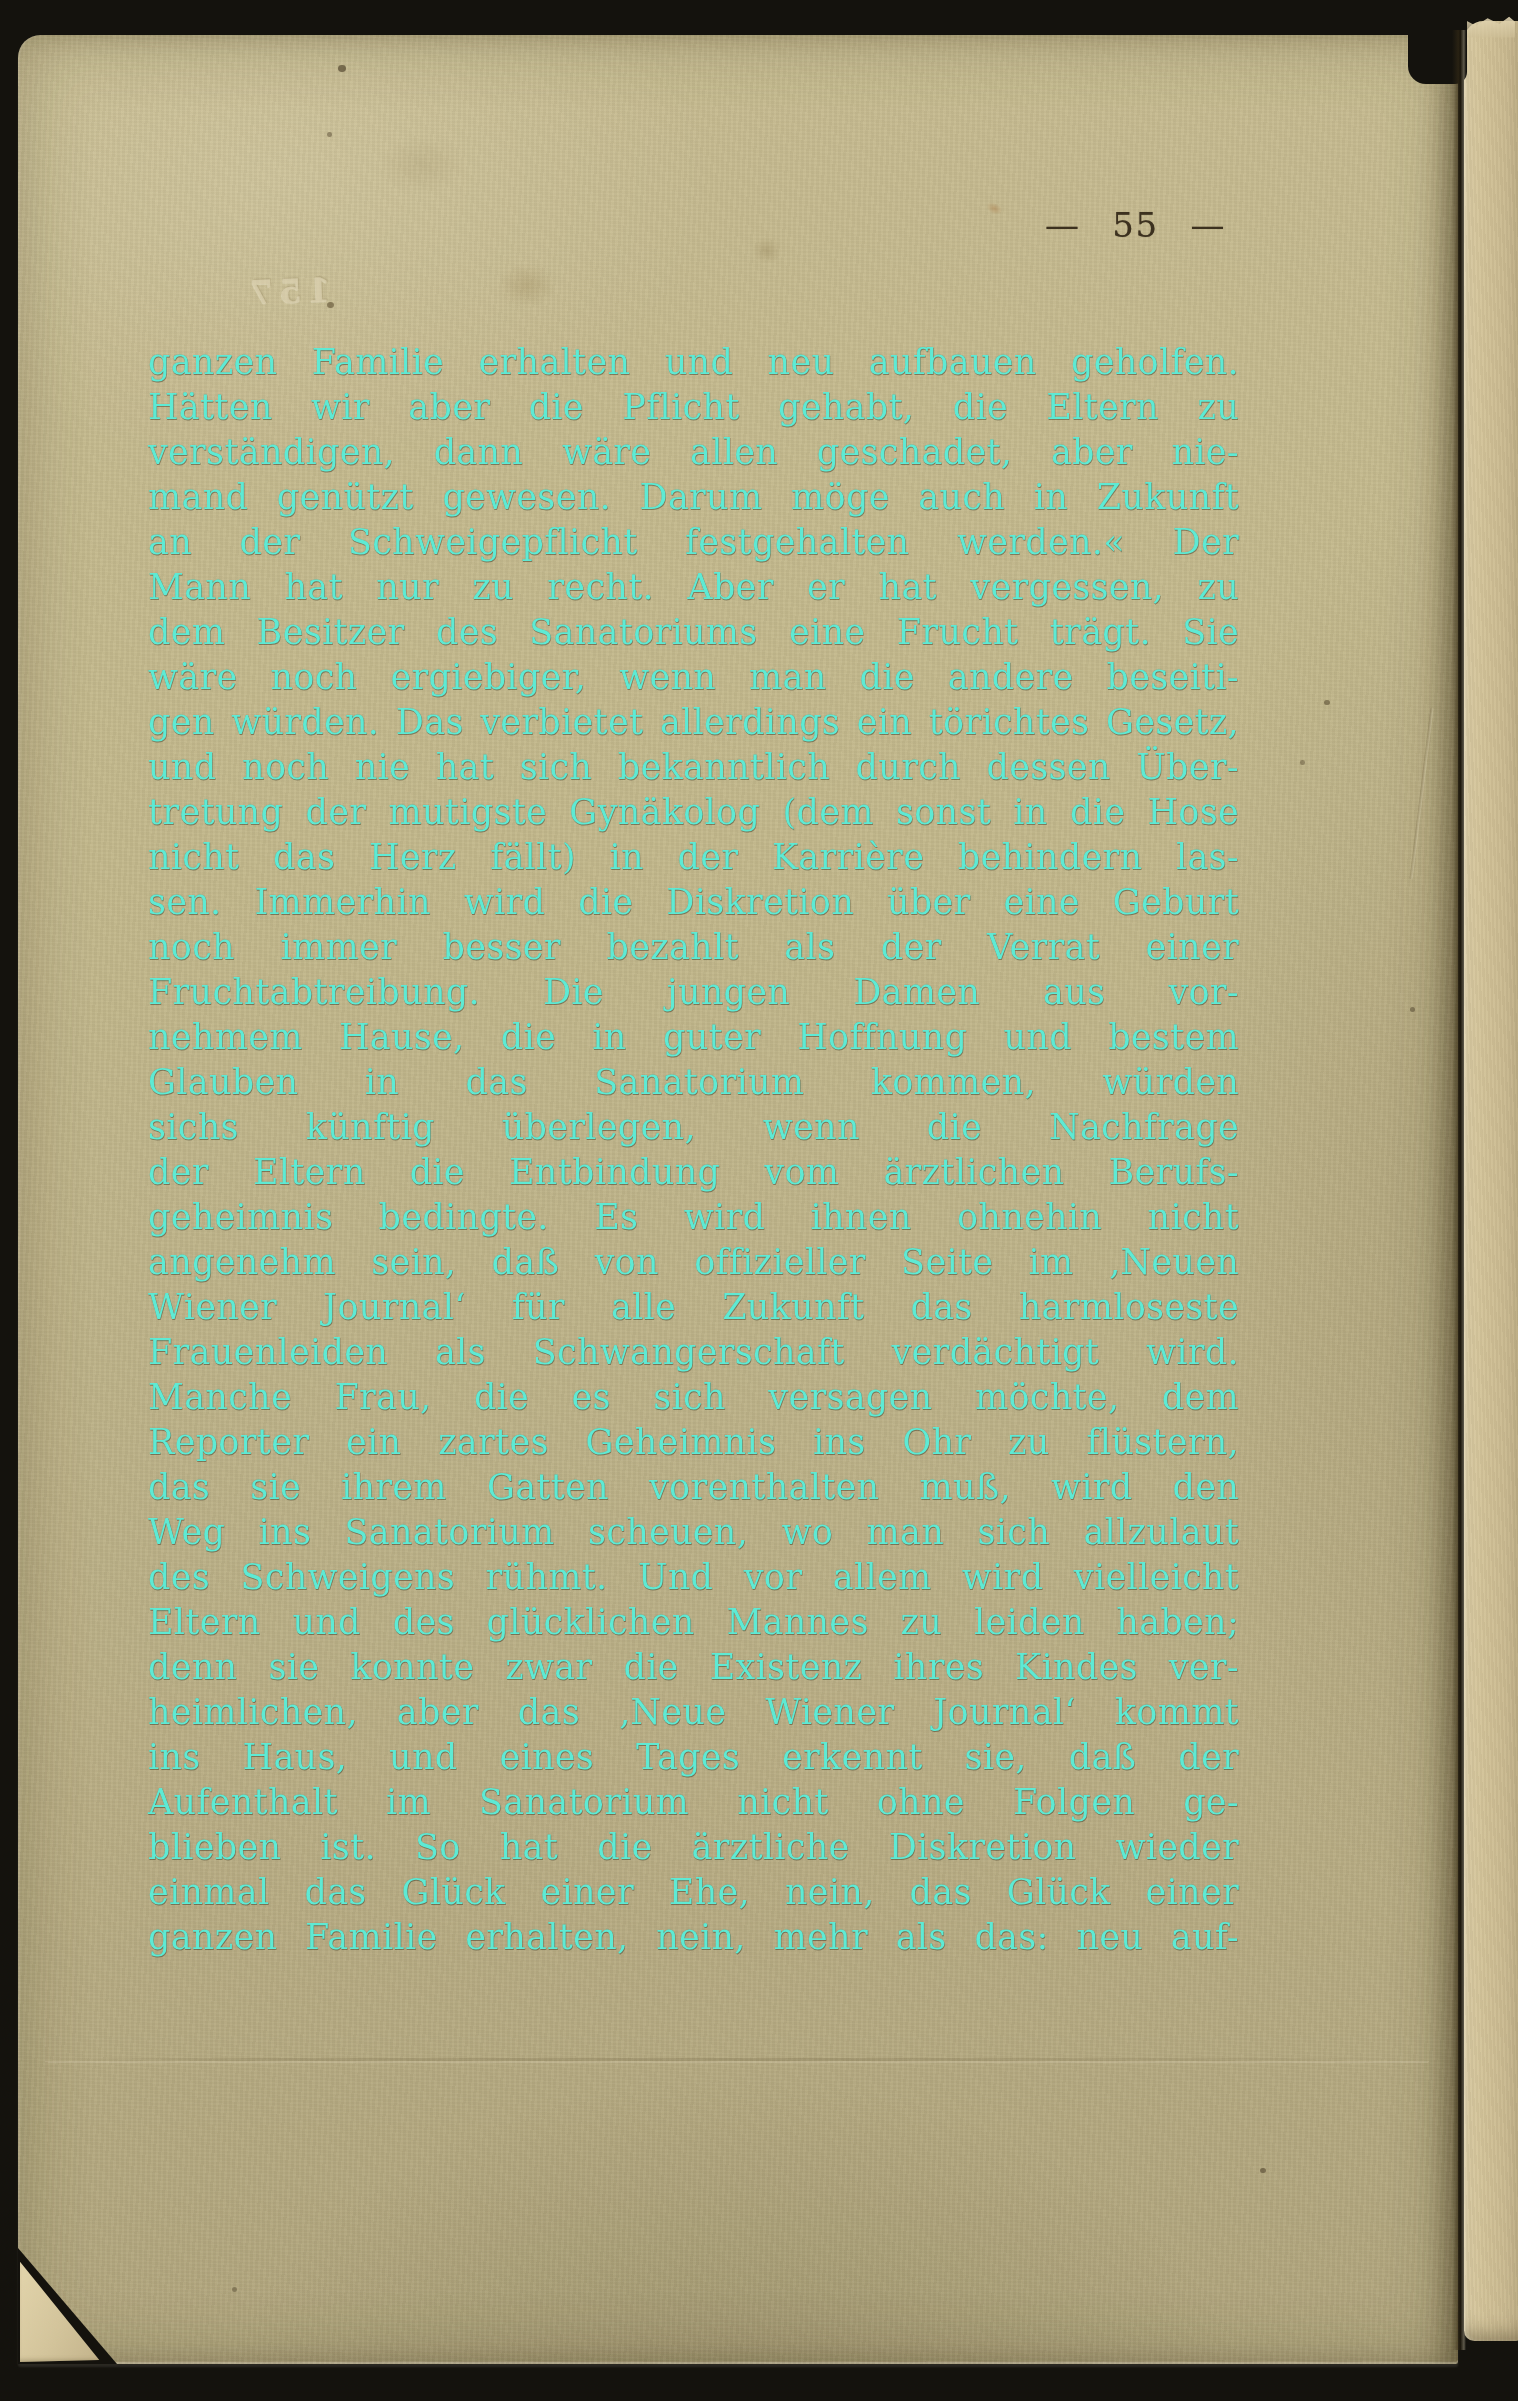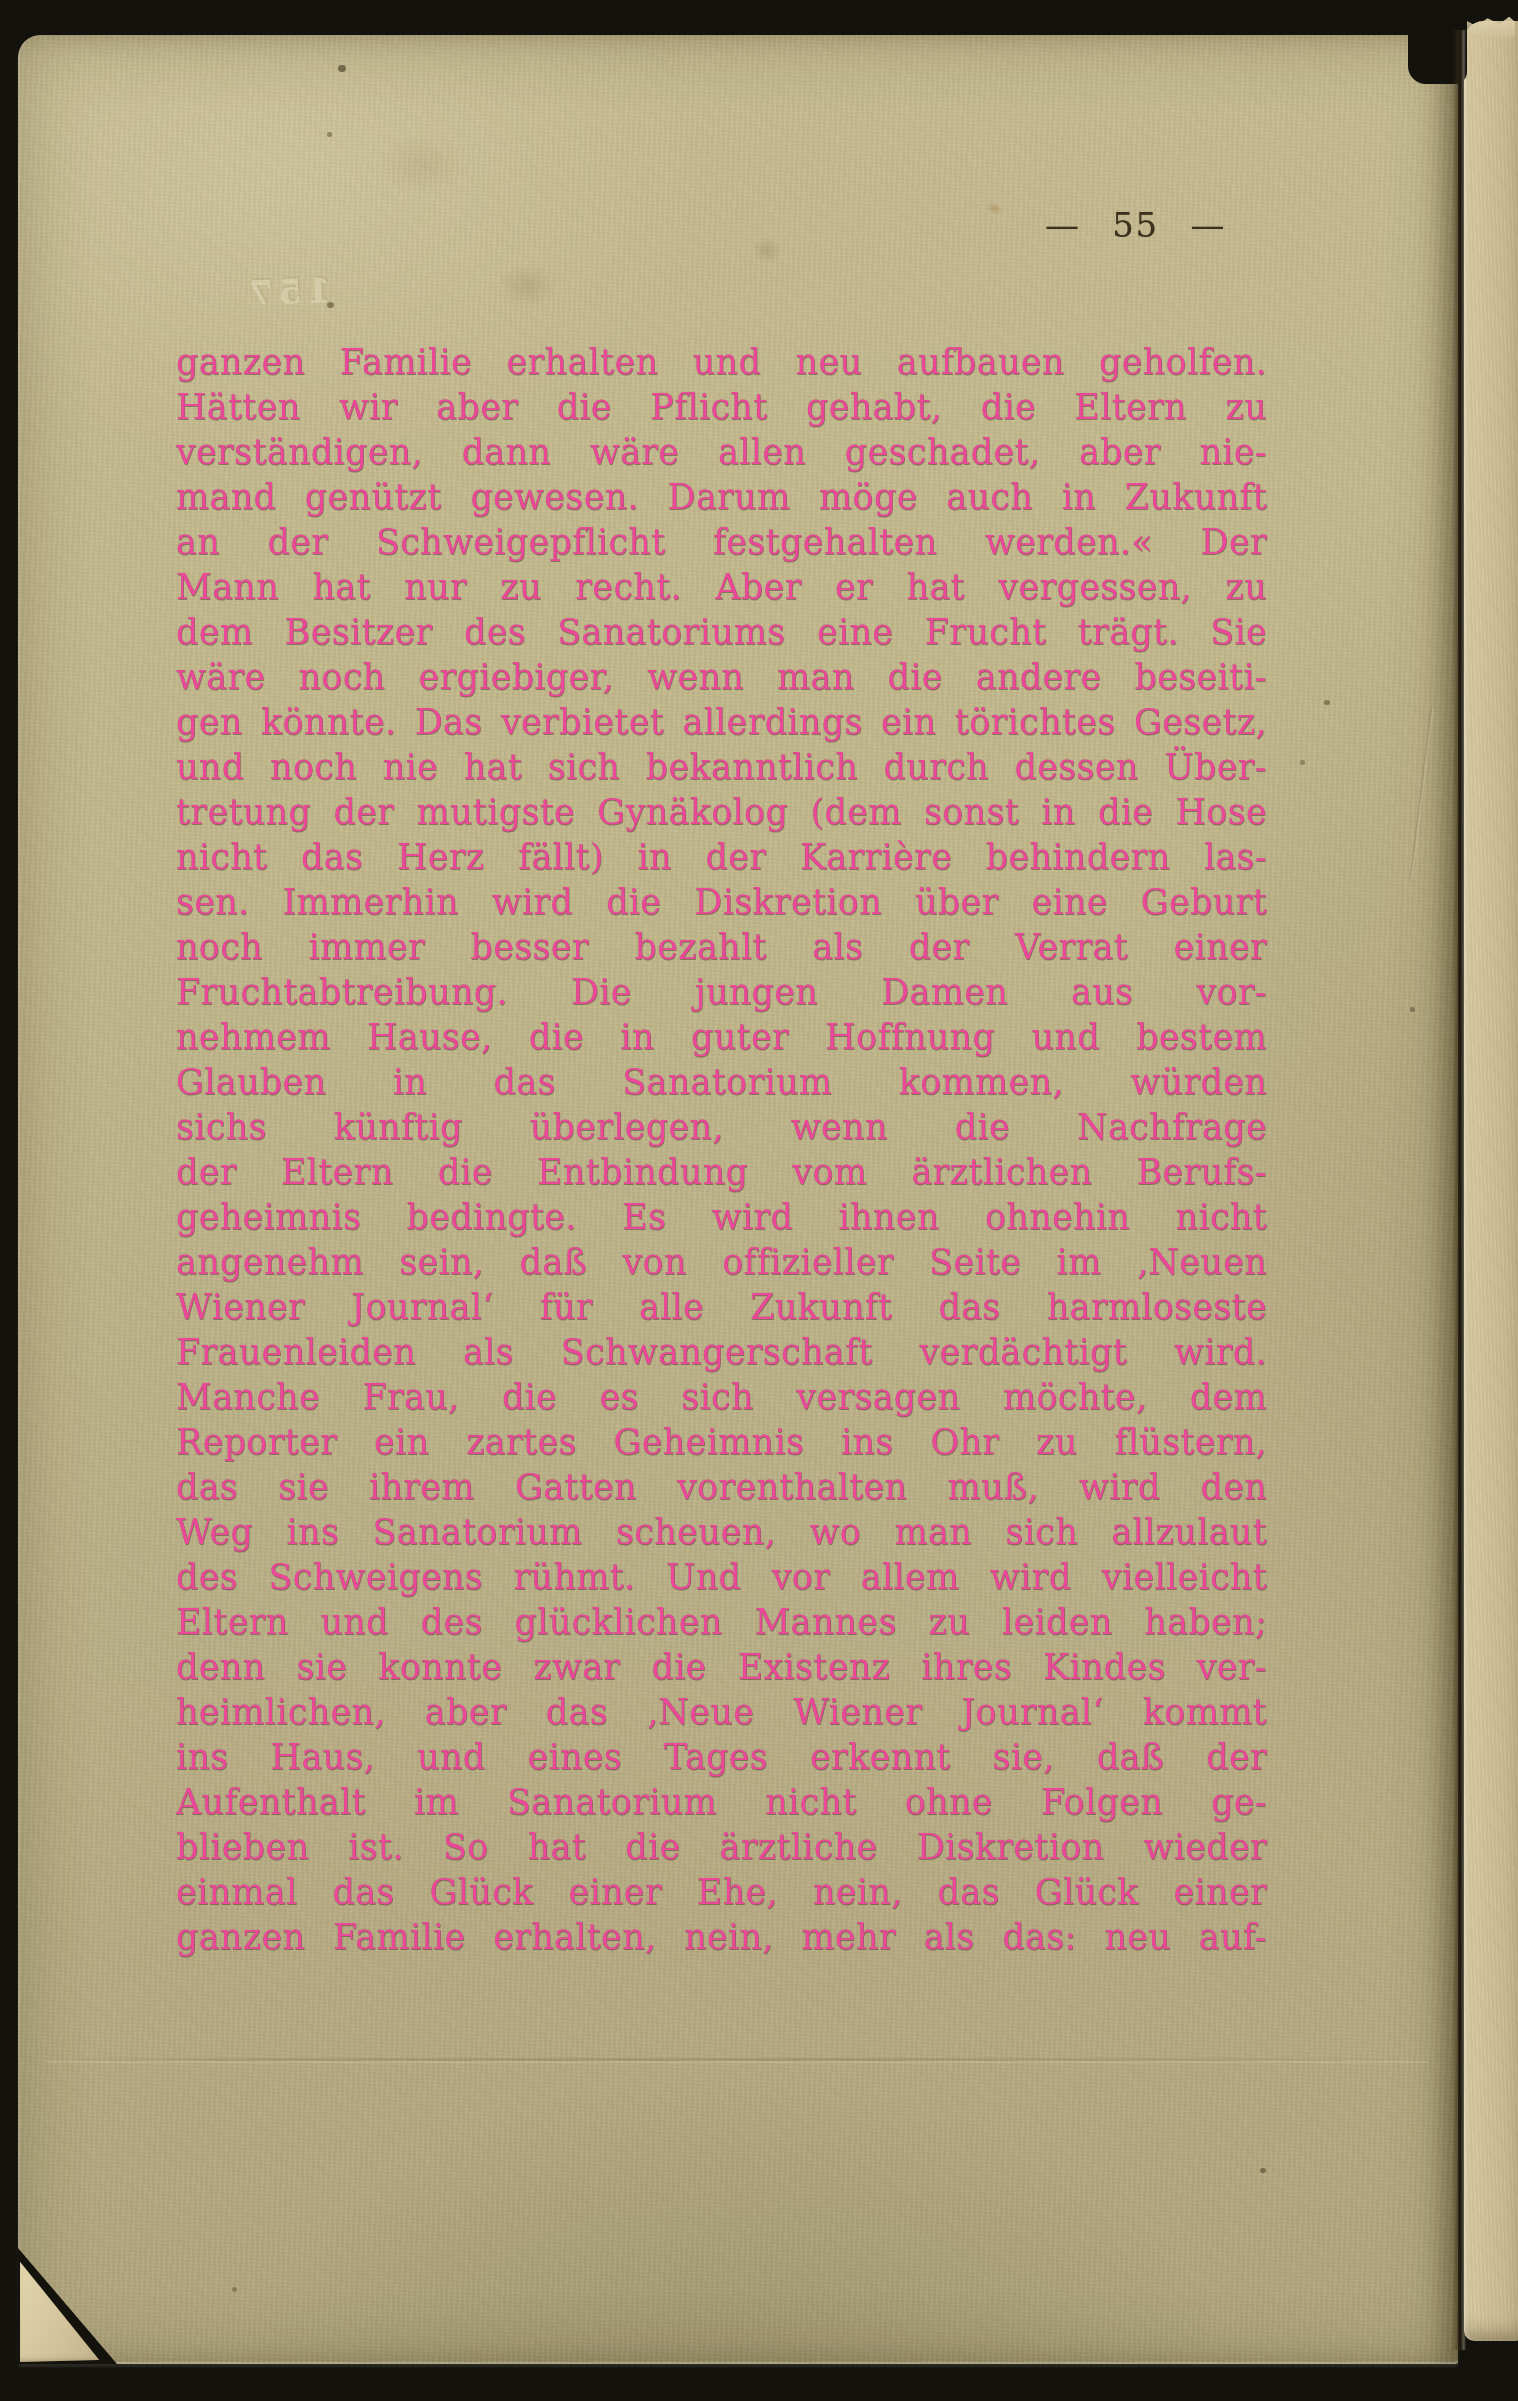--- a/index.html
+++ b/index.html
@@ -109,22 +109,22 @@
   }
 
   
   .pagenum{
     position:absolute;left:150px;top:205px;width:1076px;
     text-align:right;font-size:34px;color:#3c311f;
     letter-spacing:1.5px;word-spacing:19.6px;
     text-shadow:0 0 0.8px rgba(50,40,22,0.5);
   }
   .textblock{
-    position:absolute;left:176px;top:340px;width:1091px;
-    font-size:35px;line-height:45px;color:#ec4899;
+    position:absolute;left:148px;top:340px;width:1091px;
+    font-size:35px;line-height:45px;color:#5eead4;
     letter-spacing:0.3px;
     text-shadow:0.5px 0.5px 0.5px rgba(46,35,18,0.40), 0 0 0.8px rgba(46,35,18,0.35);
   }
   .textblock .line{
     text-align:justify;
     text-align-last:justify;
     white-space:normal;
   }
 </style>
 </head>
@@ -166,21 +166,21 @@
 
   <div class="textblock">
       <div class="line">ganzen Familie erhalten und neu aufbauen geholfen.</div>
       <div class="line">Hätten wir aber die Pflicht gehabt, die Eltern zu</div>
       <div class="line">verständigen, dann wäre allen geschadet, aber nie-</div>
       <div class="line">mand genützt gewesen. Darum möge auch in Zukunft</div>
       <div class="line">an der Schweigepflicht festgehalten werden.« Der</div>
       <div class="line">Mann hat nur zu recht. Aber er hat vergessen, zu</div>
       <div class="line">dem Besitzer des Sanatoriums eine Frucht trägt. Sie</div>
       <div class="line">wäre noch ergiebiger, wenn man die andere beseiti-</div>
-      <div class="line">gen könnte. Das verbietet allerdings ein törichtes Gesetz,</div>
+      <div class="line">gen würden. Das verbietet allerdings ein törichtes Gesetz,</div>
       <div class="line">und noch nie hat sich bekanntlich durch dessen Über-</div>
       <div class="line">tretung der mutigste Gynäkolog (dem sonst in die Hose</div>
       <div class="line">nicht das Herz fällt) in der Karrière behindern las-</div>
       <div class="line">sen. Immerhin wird die Diskretion über eine Geburt</div>
       <div class="line">noch immer besser bezahlt als der Verrat einer</div>
       <div class="line">Fruchtabtreibung. Die jungen Damen aus vor-</div>
       <div class="line">nehmem Hause, die in guter Hoffnung und bestem</div>
       <div class="line">Glauben in das Sanatorium kommen, würden</div>
       <div class="line">sichs künftig überlegen, wenn die Nachfrage</div>
       <div class="line">der Eltern die Entbindung vom ärztlichen Berufs-</div>

